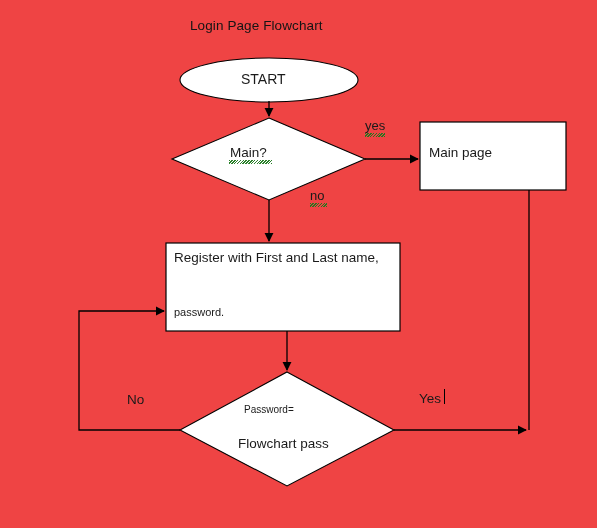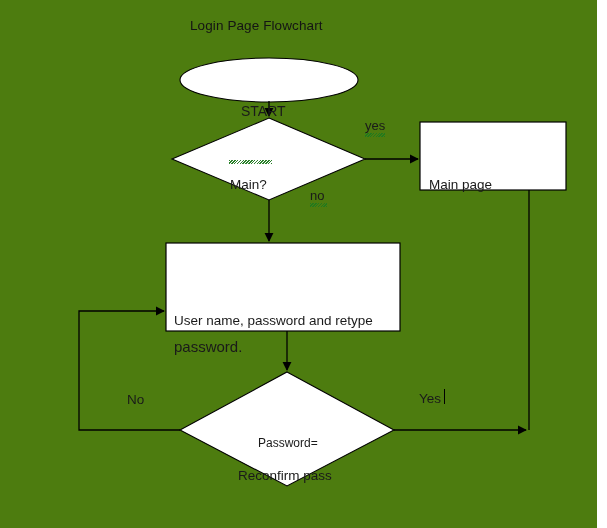--- a/index.html
+++ b/index.html
@@ -9,21 +9,21 @@
     background: #ffffff;
   }
   body {
     font-family: "Liberation Sans", sans-serif;
     color: #000000;
   }
   #canvas {
     position: relative;
     width: 597px;
     height: 528px;
-    background: #4d7c0f;
+    background: #ef4444;
     overflow: hidden;
   }
   #flow-svg {
     position: absolute;
     left: 0;
     top: 0;
     width: 607px;
     height: 528px;
   }
   .shape-text {
@@ -36,21 +36,20 @@
   .chart-title {
     position: absolute;
     left: 190px;
     top: 18px;
     font-size: 13.5px;
     letter-spacing: 0.1px;
     color: #141414;
   }
   .node-label {
     font-size: 13.5px;
-    margin-top: 32px;
   }
   .start-label {
     left: 241px;
     top: 71px;
     font-size: 14px;
   }
   .login-label {
     left: 230px;
     top: 145px;
     font-size: 13.5px;
@@ -71,26 +70,26 @@
     font-size: 13.5px;
   }
   .register-line2 {
     left: 174px;
     top: 281px;
     font-size: 13.5px;
   }
   .register-line3 {
     left: 174px;
     top: 306px;
-    font-size: 15px;
+    font-size: 11px;
   }
   .pwd-line1 {
-    left: 258px;
+    left: 244px;
     top: 404px;
-    font-size: 12px;
+    font-size: 10px;
   }
   .pwd-line2 {
     left: 238px;
     top: 436px;
     font-size: 13.5px;
   }
   .edge-label {
     font-size: 13px;
   }
   .label-yes-lower {
@@ -173,25 +172,25 @@
 
   <div class="shape-text chart-title">Login Page Flowchart</div>
 
   <div class="shape-text node-label start-label">START</div>
 
   <div class="shape-text node-label login-label">Main?</div>
   <div class="squiggle sq-login"></div>
 
   <div class="shape-text node-label wallet-line2">Main page</div>
 
-  <div class="shape-text node-label register-line2">User name, password and retype</div>
+  <div class="shape-text node-label register-line1">Register with First and Last name,</div>
   <div class="shape-text node-label register-line3">password.</div>
 
   <div class="shape-text node-label pwd-line1">Password=</div>
-  <div class="shape-text node-label pwd-line2">Reconfirm pass</div>
+  <div class="shape-text node-label pwd-line2">Flowchart pass</div>
 
   <div class="shape-text edge-label label-yes-lower">yes</div>
   <div class="squiggle sq-yes"></div>
 
   <div class="shape-text edge-label label-no-lower">no</div>
   <div class="squiggle sq-no"></div>
 
   <div class="shape-text edge-label label-No-cap">No</div>
 
   <div class="shape-text edge-label label-Yes-cap">Yes</div>

